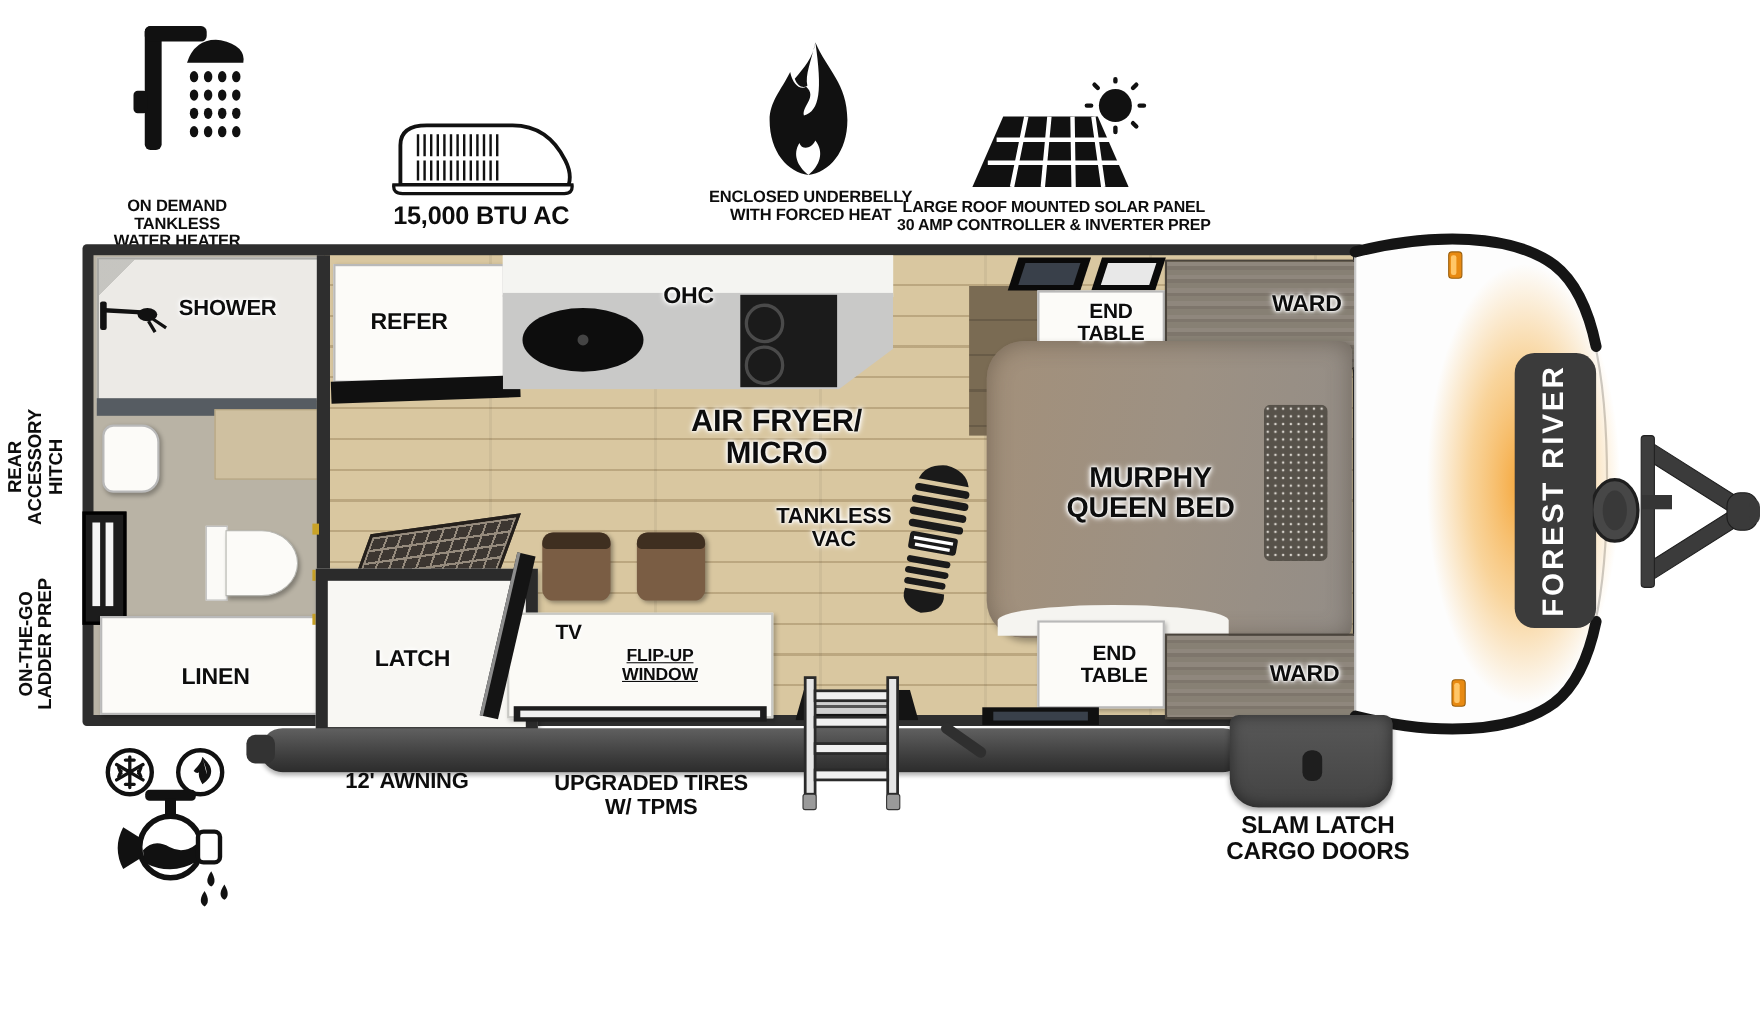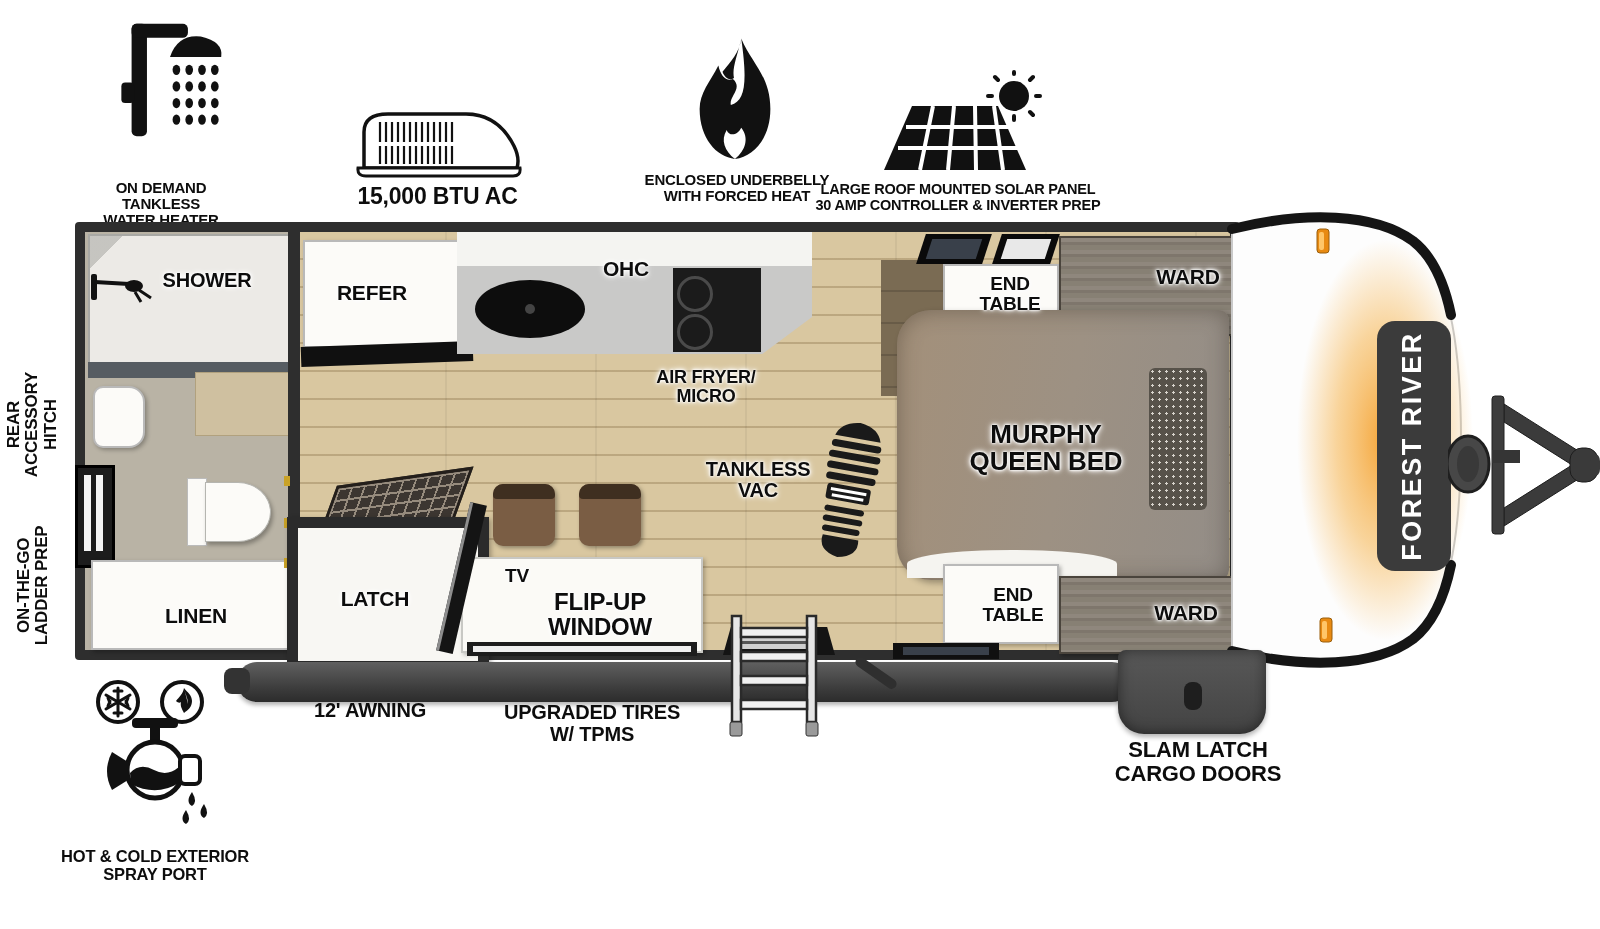--- a/index.html
+++ b/index.html
@@ -129,21 +129,21 @@
     <div class="abs" style="left:382px;top:44px;width:355px;height:88px;background:#c9c9c8;
          clip-path:polygon(0 0,100% 0,100% 58%,86% 100%,0 100%);"></div>
     <div class="abs" style="left:400px;top:58px;width:110px;height:58px;background:#0d0d0d;border-radius:50%;">
       <div class="abs" style="left:50px;top:24px;width:10px;height:10px;background:#444;border-radius:50%;"></div>
     </div>
     <div class="abs" style="left:598px;top:46px;width:88px;height:84px;background:#1b1b1b;">
       <div class="abs" style="left:4px;top:8px;width:30px;height:30px;border:3px solid #4a4a4a;border-radius:50%;"></div>
       <div class="abs" style="left:4px;top:46px;width:30px;height:30px;border:3px solid #4a4a4a;border-radius:50%;"></div>
     </div>
     <div class="lbl" style="left:501px;top:36px;width:100px;font-size:21px;">OHC</div>
-    <div class="lbl" style="left:531px;top:146px;width:200px;font-size:18px;">AIR FRYER/
+    <div class="lbl" style="left:531px;top:146px;width:200px;font-size:28px;">AIR FRYER/
 MICRO</div>
 
     <div class="abs" style="left:806px;top:38px;width:78px;height:136px;background:#7a6b53;
          background-image:repeating-linear-gradient(180deg,transparent 0 30px,rgba(0,0,0,.15) 30px 32px);">
       <div class="abs" style="left:28px;top:58px;width:42px;height:12px;background:#e4d3a8;transform:skewX(-30deg);"></div>
       <div class="abs" style="left:20px;top:76px;width:42px;height:12px;background:#e4d3a8;transform:skewX(-30deg);"></div>
     </div>
     <div class="abs" style="left:846px;top:12px;width:66px;height:30px;background:#0a0a0a;transform:skewX(-18deg);">
       <div class="abs" style="left:8px;top:5px;width:50px;height:20px;background:#39404a;"></div>
     </div>
@@ -205,21 +205,21 @@
          box-shadow:2px 2px 4px rgba(0,0,0,.25);"></div>
     <div class="abs" style="left:378px;top:280px;width:14px;height:152px;background:#141414;transform:rotate(13deg);
          border-left:3px solid #8e8e8e;"></div>
     <div class="abs" style="left:418px;top:262px;width:62px;height:62px;background:#7a5d44;border-radius:10px;box-shadow:2px 2px 4px rgba(0,0,0,.35);">
       <div class="abs" style="left:0;top:0;width:62px;height:15px;background:#3f2f20;border-radius:10px 10px 4px 4px;"></div>
     </div>
     <div class="abs" style="left:504px;top:262px;width:62px;height:62px;background:#7a5d44;border-radius:10px;box-shadow:2px 2px 4px rgba(0,0,0,.35);">
       <div class="abs" style="left:0;top:0;width:62px;height:15px;background:#3f2f20;border-radius:10px 10px 4px 4px;"></div>
     </div>
     <div class="lbl" style="left:412px;top:344px;width:60px;font-size:19px;">TV</div>
-    <div class="lbl" style="left:430px;top:367px;width:190px;font-size:24px;">FLIP-UP
+    <div class="lbl" style="left:430px;top:367px;width:190px;font-size:16px;text-decoration:underline;">FLIP-UP
 WINDOW</div>
     <div class="abs" style="left:392px;top:420px;width:230px;height:14px;background:#1d1d1d;">
       <div class="abs" style="left:6px;top:4px;width:218px;height:6px;background:#efefef;"></div>
     </div>
 
     <div class="abs" style="left:648px;top:405px;width:112px;height:28px;background:#141414;
          clip-path:polygon(7% 0,93% 0,100% 100%,0 100%);">
       <div class="abs" style="left:18px;top:6px;width:74px;height:16px;background:#cfcfcf;
            background-image:repeating-linear-gradient(180deg,#555 0 3px,transparent 3px 8px);"></div>
     </div>
@@ -301,16 +301,14 @@
     <circle cx="75" cy="94" r="28" fill="#fff" stroke="#111" stroke-width="5"></circle>
     <path d="M50,97 Q60,86 74,94 Q87,101 99,91 L99,107 Q76,121 51,108 Z" fill="#111"></path>
     <path d="M32,76 L48,86 L48,104 L32,114 Q22,95 32,76 Z" fill="#111"></path>
     <rect x="100" y="80" width="20" height="28" rx="5" fill="#fff" stroke="#111" stroke-width="4"></rect>
     <g fill="#111">
       <path d="M112,116 q6,10 0,14 q-7,-4 0,-14 Z"></path>
       <path d="M124,128 q6,10 0,14 q-7,-4 0,-14 Z"></path>
       <path d="M106,134 q6,10 0,14 q-7,-4 0,-14 Z"></path>
     </g>
   </svg>
-  <div class="lbl-plain" style="left:35px;top:848px;width:240px;font-size:16.5px;">HOT &amp; COLD EXTERIOR
-SPRAY PORT</div>
 
 </div>
 
 </body></html>

